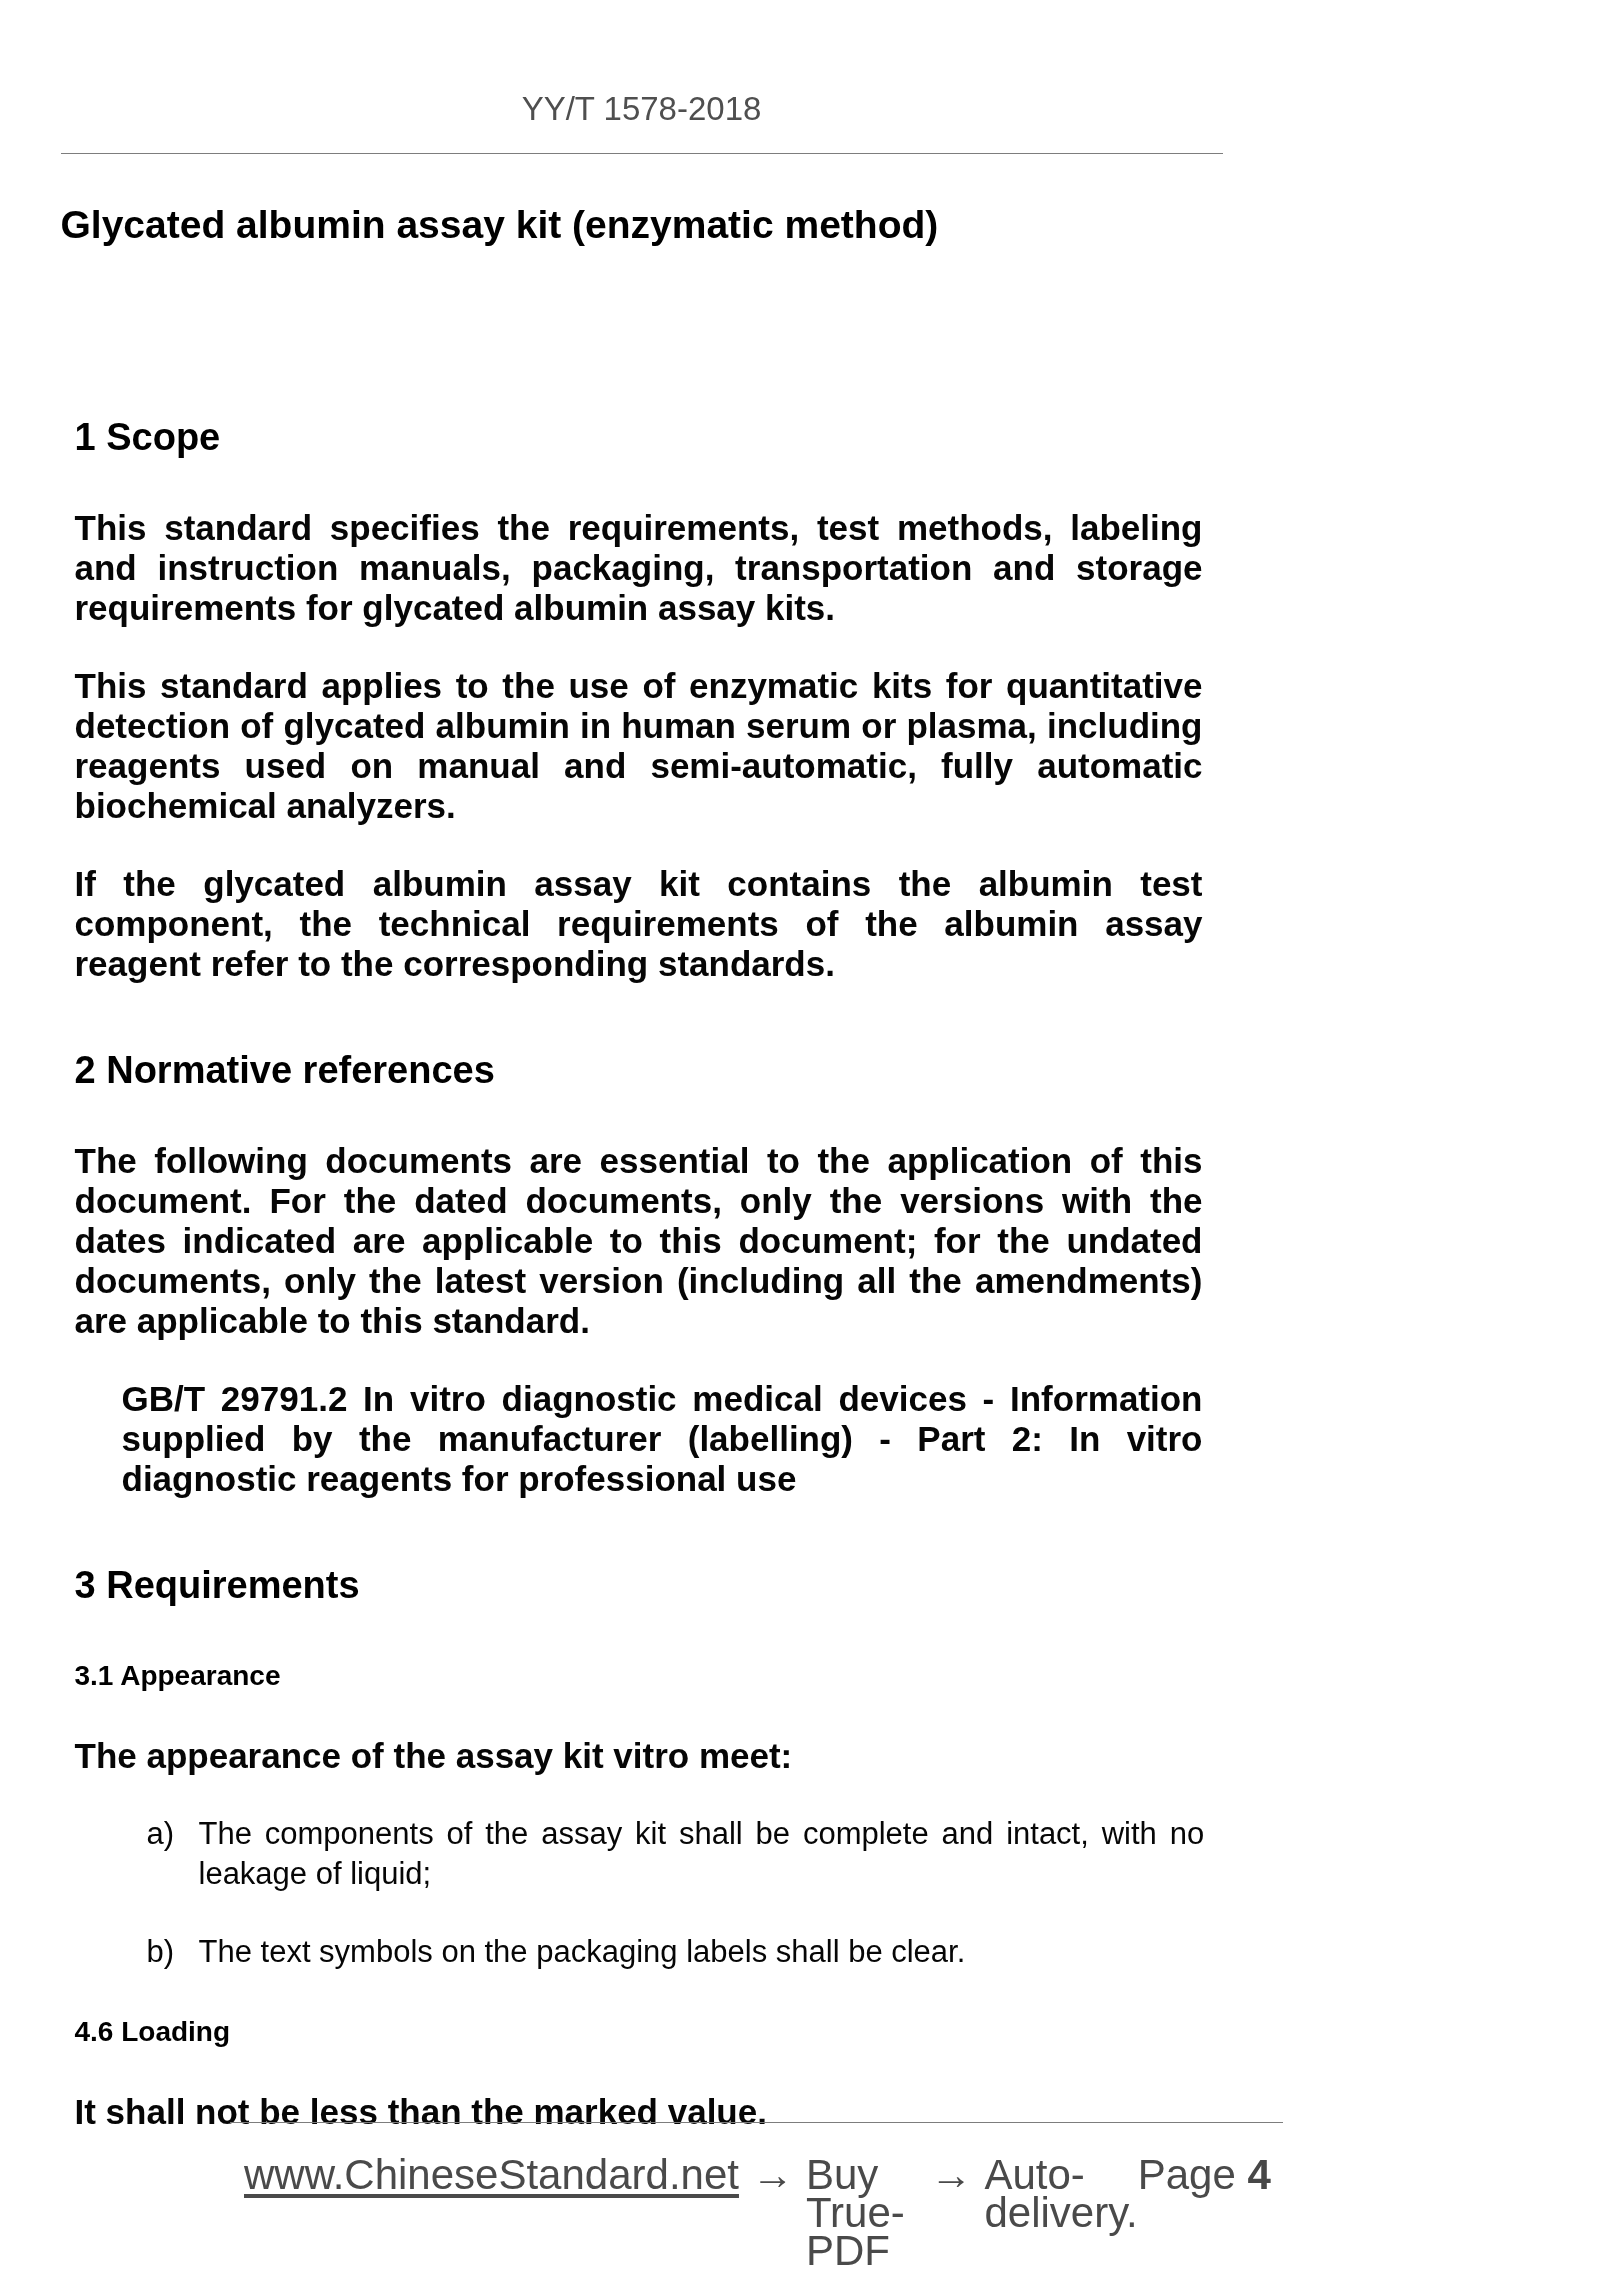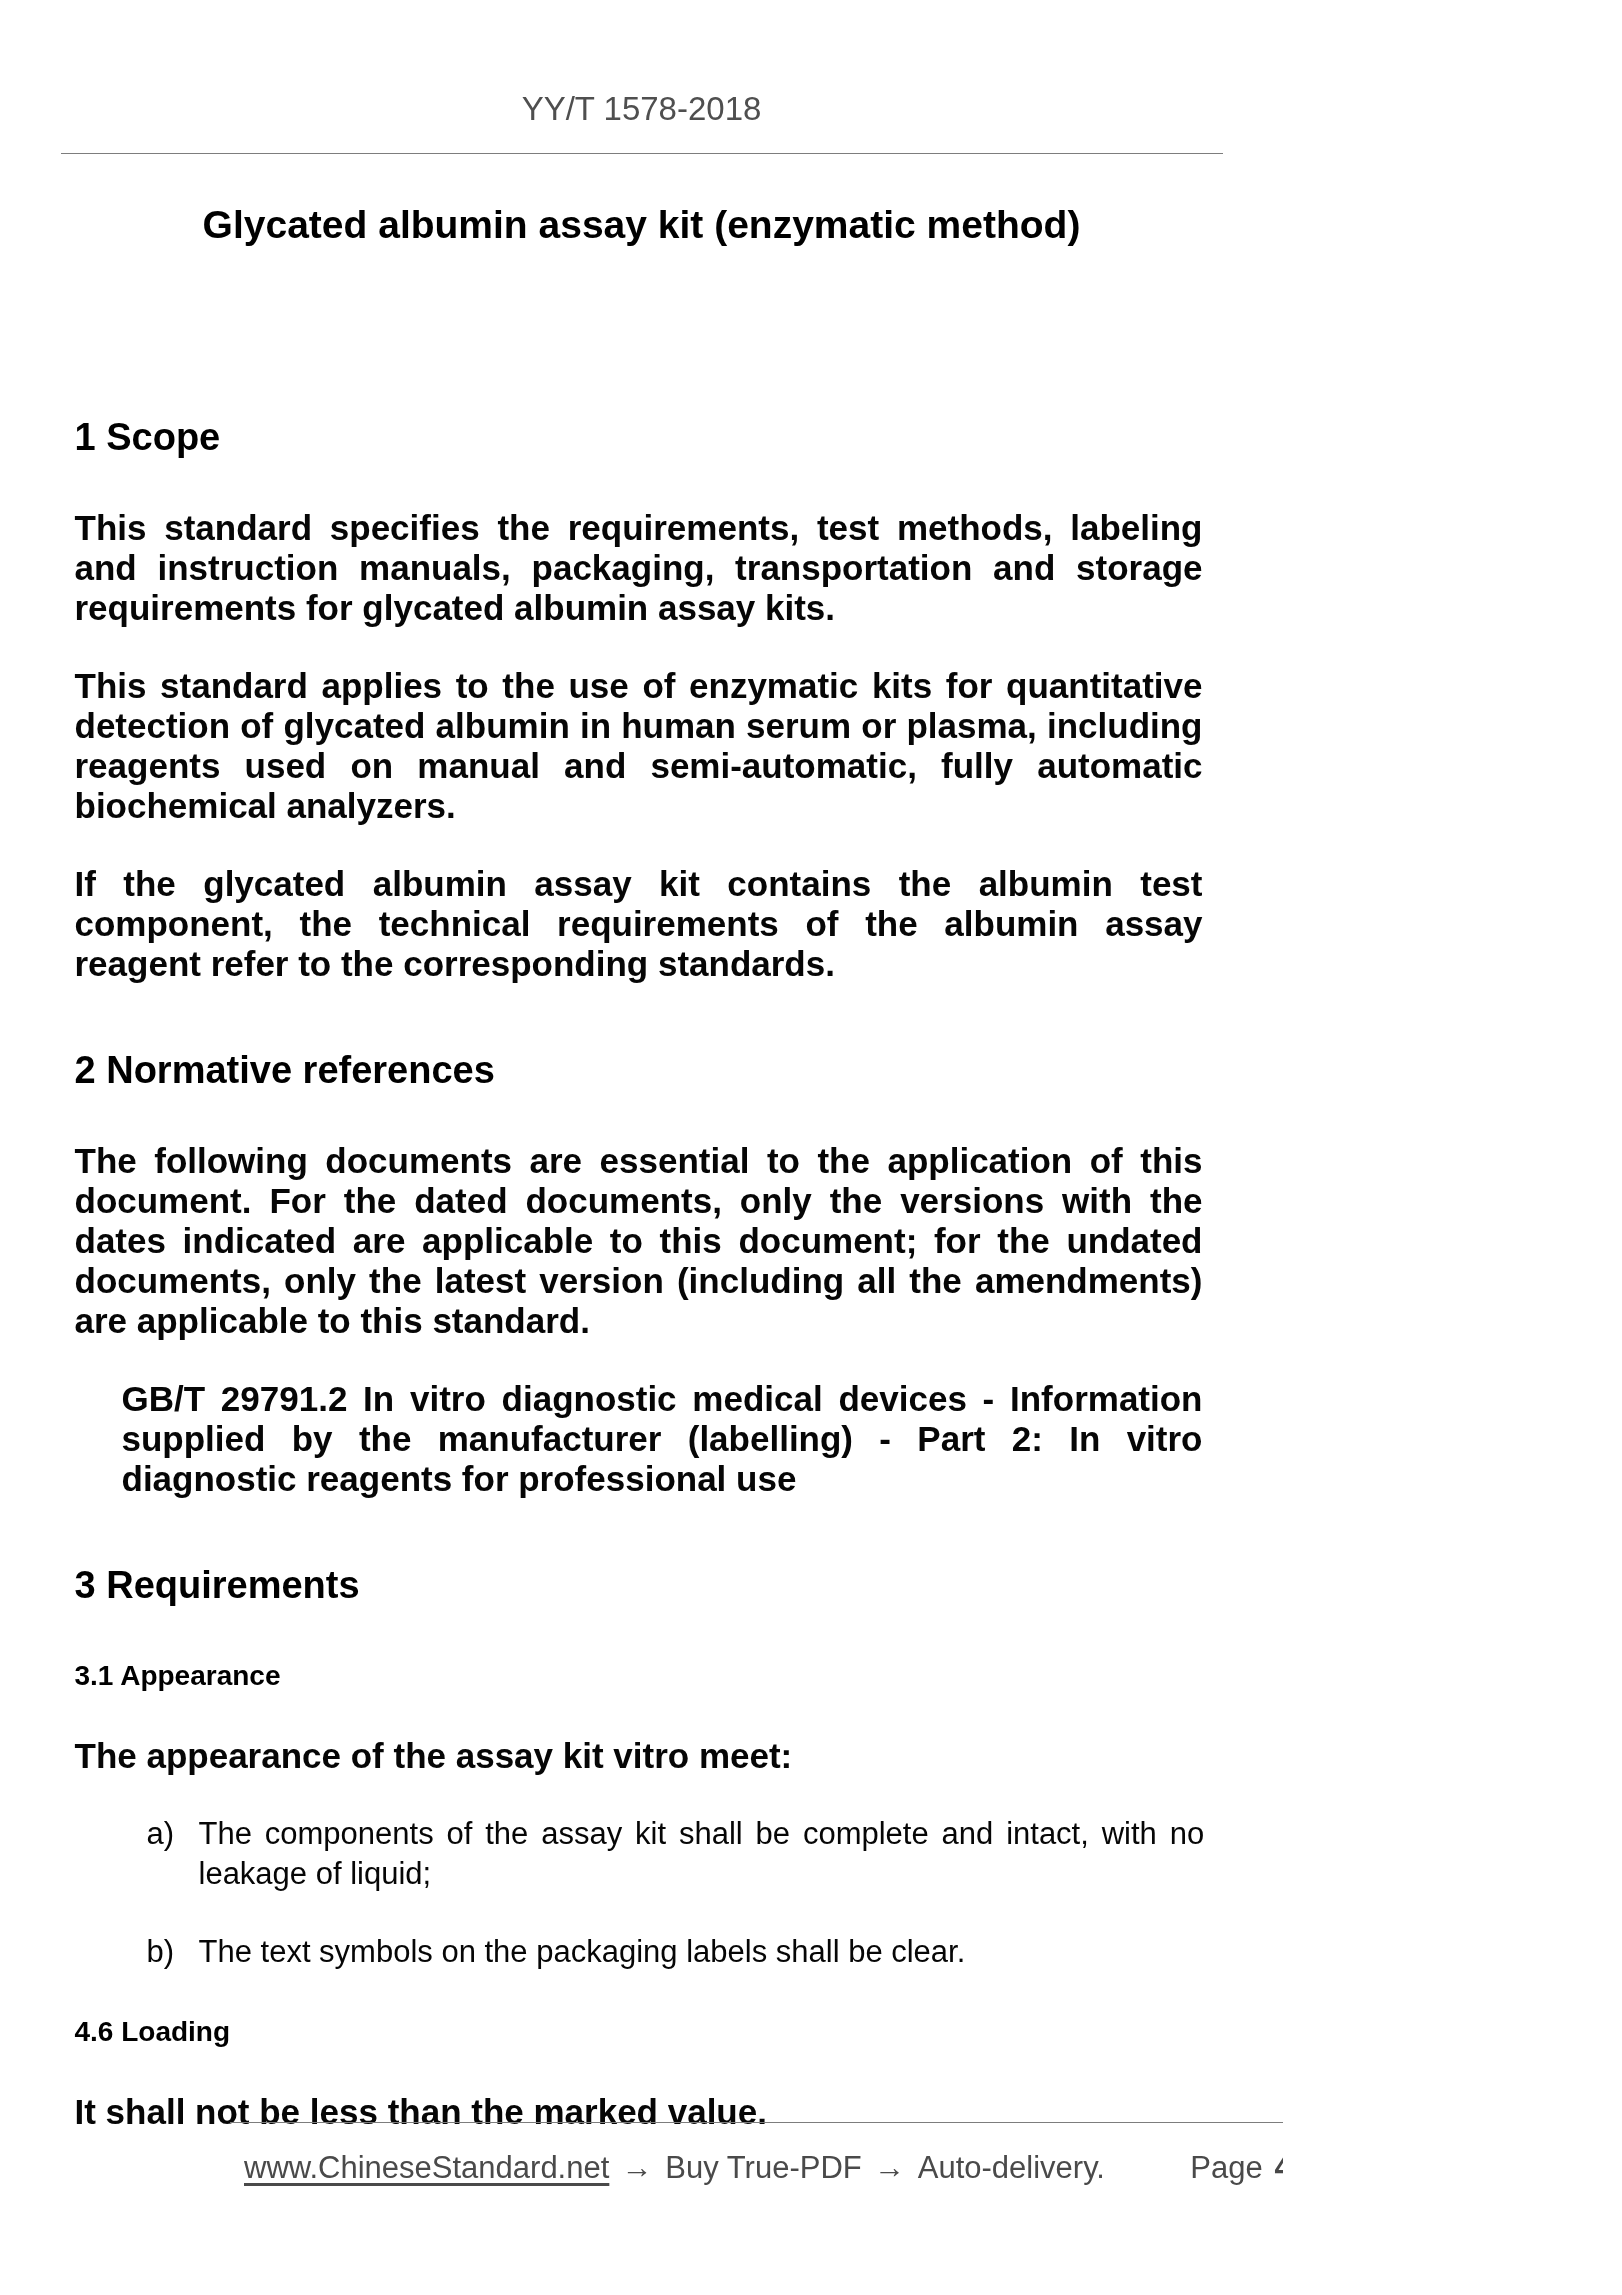--- a/index.html
+++ b/index.html
@@ -25,21 +25,21 @@
     color: #4f4f4f;
   }
   .rule {
     border: none;
     border-top: 1.7px solid #7d7d7d;
     margin: 25px 0 0 0;
   }
   
   .doc-title {
     margin: 47px 0 165px 0;
-    text-align: center;
+    text-align: left;
     font-size: 39px;
     line-height: 48px;
     font-weight: bold;
     color: #000000;
   }
   
   .h1 {
     margin: 63px 18.3px 47px 14px;
     font-size: 38px;
     line-height: 47px;
@@ -81,26 +81,26 @@
   }
   
   .footer {
     position: absolute;
     top: 2122px;
     left: 230px;
     width: 1162px;
   }
   .footer .rule { margin-top: 0; }
   .footer-row {
-    margin-top: 26px;
+    margin-top: 33px;
     padding: 0 18.3px 0 14px;
     display: flex;
     justify-content: space-between;
     align-items: baseline;
-    font-size: 31px;
+    font-size: 42px;
     line-height: 38px;
     color: #4a4a4a;
   }
   .footer-left {
     display: flex;
     align-items: baseline;
     gap: 12.5px;
   }
   .footer-link {
     color: #4a4a4a;

